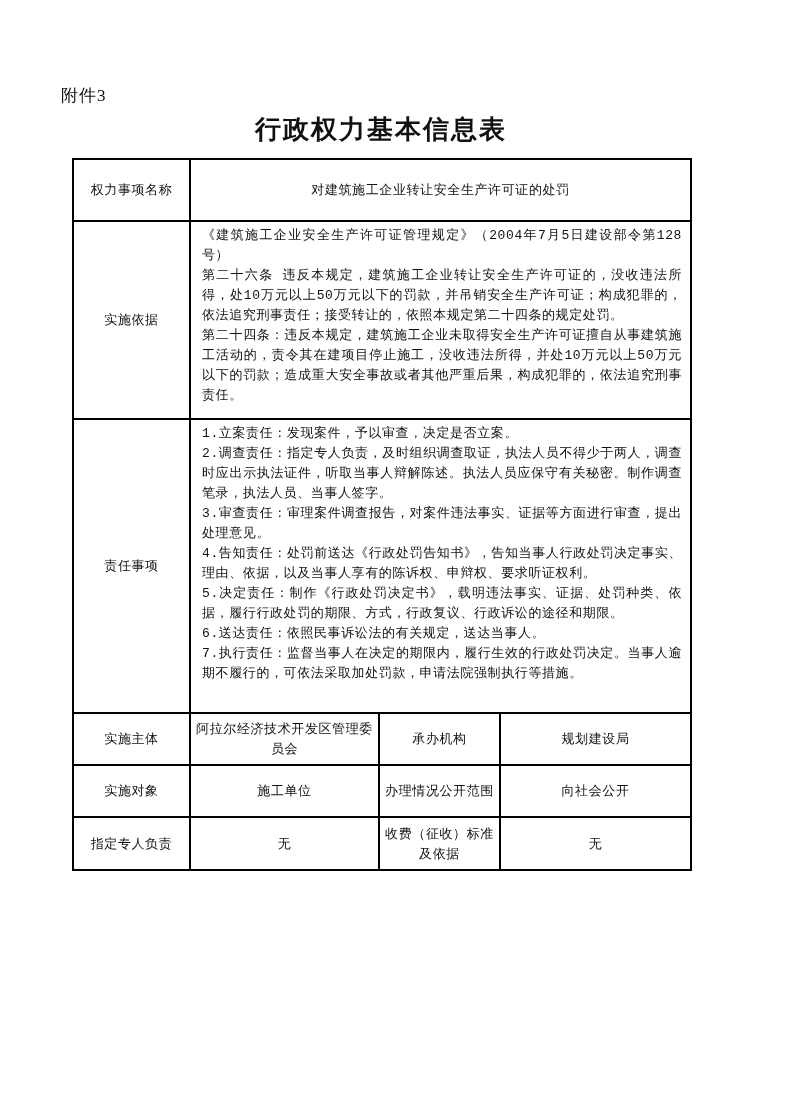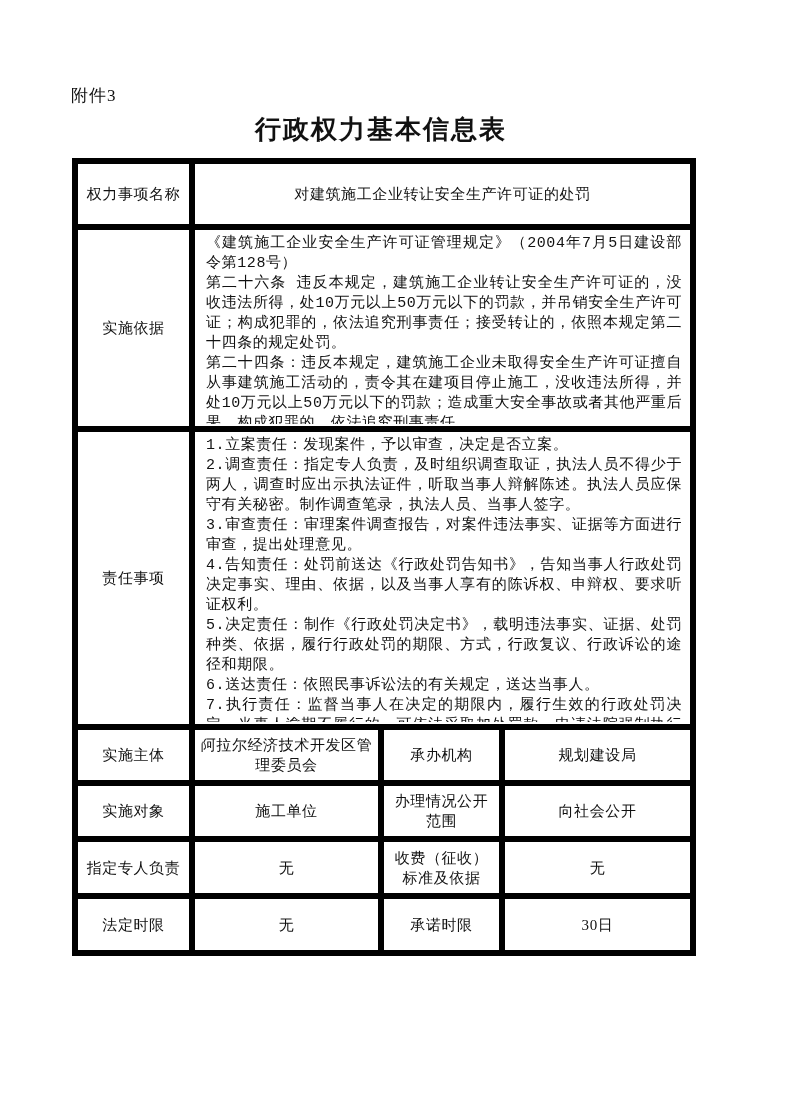--- a/index.html
+++ b/index.html
@@ -1,32 +1,32 @@
 <!DOCTYPE html>
 <html><head>
 <meta charset="utf-8">
 <style>
   html,body{margin:0;padding:0;}
   body{
     width:794px;height:1108px;background:#ffffff;position:relative;
     font-family:"Liberation Serif","DejaVu Serif",serif;color:#111;
   }
   .attachment-label{
-    position:absolute;left:71px;top:84px;font-size:17px;letter-spacing:1px;
+    position:absolute;left:61px;top:84px;font-size:17px;letter-spacing:1px;
   }
   .doc-title{
     position:absolute;left:72px;top:112px;width:618px;text-align:center;
     font-size:26px;font-weight:bold;letter-spacing:2px;
   }
   table.info{
     position:absolute;left:72px;top:158px;width:618px;
     border-collapse:collapse;table-layout:fixed;
   }
   table.info td{
-    border:6px solid #000000;font-size:15px;letter-spacing:0.6px;
+    border:2px solid #000000;font-size:13px;letter-spacing:0.6px;
     line-height:20px;padding:2px 4px;vertical-align:middle;overflow:hidden;
   }
   td.lbl{text-align:center;}
   td.val-c{text-align:center;border-radius:28px;}
   td.val-l{padding:0;vertical-align:top;font-family:Liberation Mono, monospace;}
   .clip{
     overflow:hidden;box-sizing:border-box;padding:2px 4px 0 7px;
     line-height:20px;text-align:justify;white-space:pre-wrap;
   }
   .clip-basis{height:192px;}
@@ -97,21 +97,15 @@
     <td class="val-c">向社会公开</td>
   </tr>
 
   <tr class="r7">
     <td class="lbl">指定专人负责</td>
     <td class="val-c">无</td>
     <td class="lbl">收费（征收）标准及依据</td>
     <td class="val-c">无</td>
   </tr>
 
-  <tr class="r8">
-    <td class="lbl">法定时限</td>
-    <td class="val-c">无</td>
-    <td class="lbl">承诺时限</td>
-    <td class="val-c">30日</td>
-  </tr>
 
 </tbody>
   </table>
 
 </body></html>

